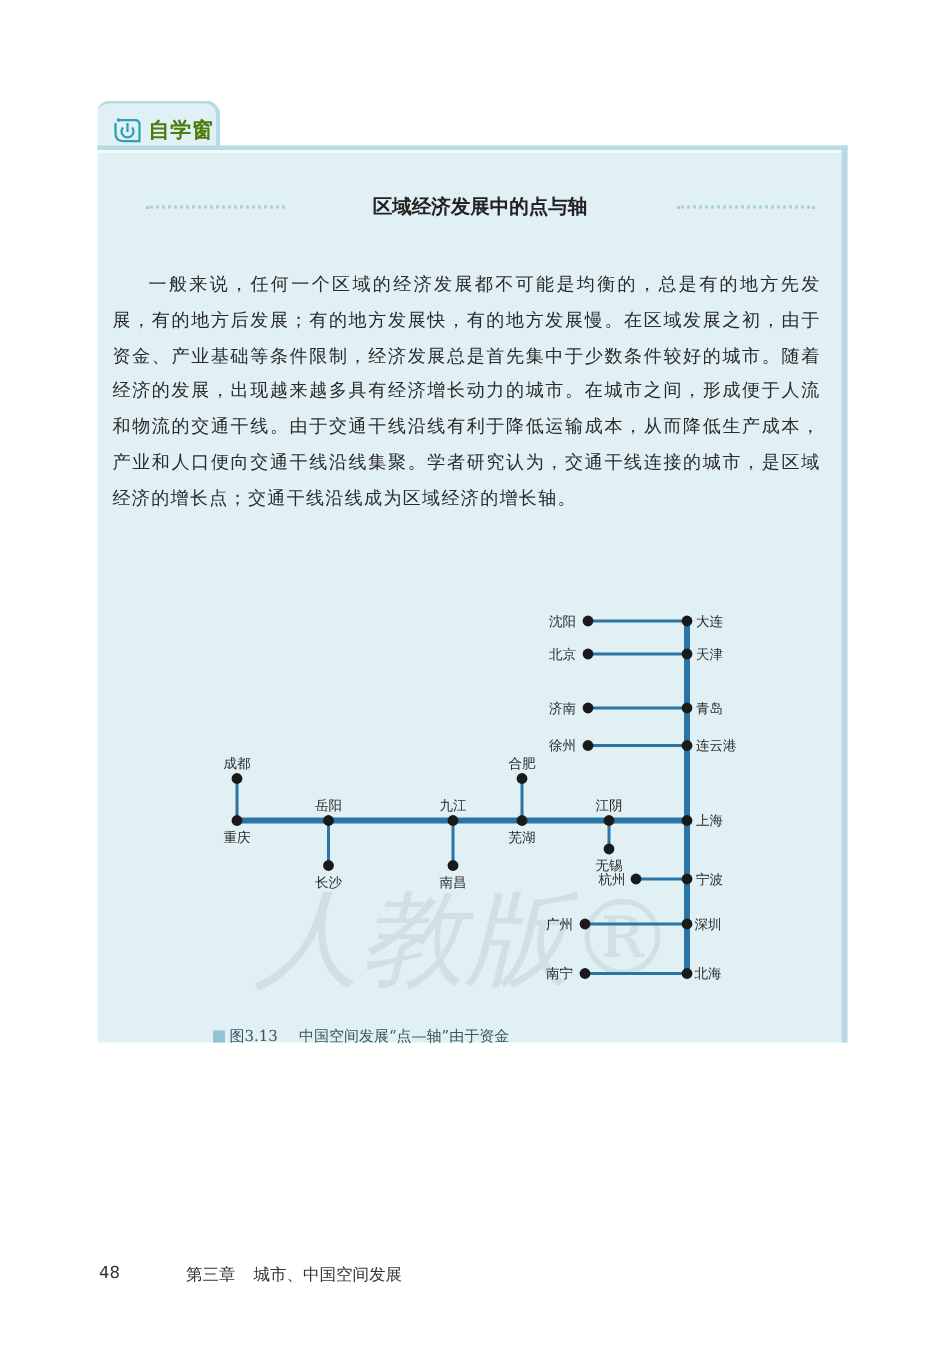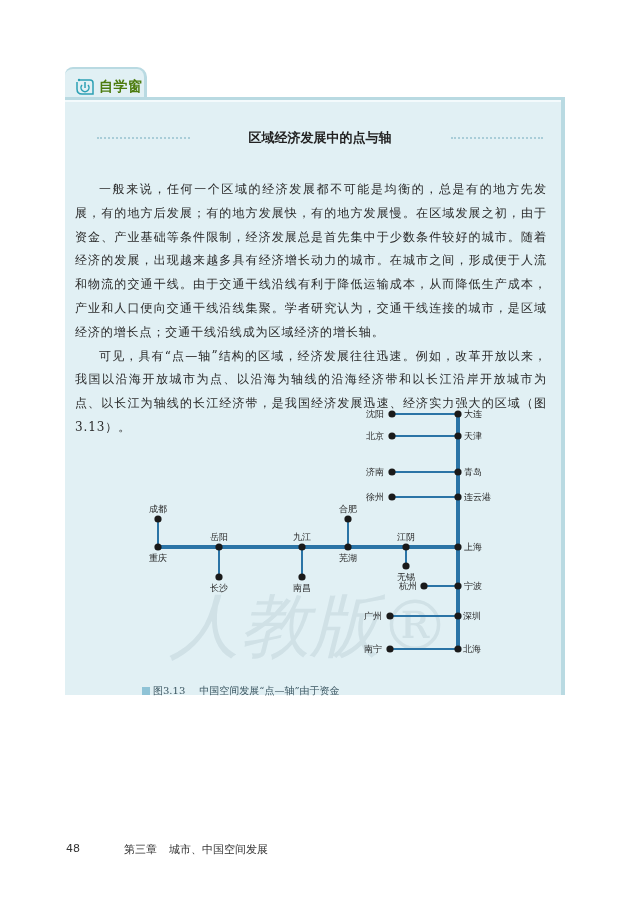--- a/index.html
+++ b/index.html
@@ -85,21 +85,20 @@
 <div class="tab-label">自学窗</div>
 
 <div class="title-row">
   <div class="dots"></div>
   <div class="section-title">区域经济发展中的点与轴</div>
   <div class="dots"></div>
 </div>
 
 <div class="body-text">
   <p>一般来说，任何一个区域的经济发展都不可能是均衡的，总是有的地方先发展，有的地方后发展；有的地方发展快，有的地方发展慢。在区域发展之初，由于资金、产业基础等条件限制，经济发展总是首先集中于少数条件较好的城市。随着经济的发展，出现越来越多具有经济增长动力的城市。在城市之间，形成便于人流和物流的交通干线。由于交通干线沿线有利于降低运输成本，从而降低生产成本，产业和人口便向交通干线沿线集聚。学者研究认为，交通干线连接的城市，是区域经济的增长点；交通干线沿线成为区域经济的增长轴。</p>
-  <p>可见，具有“点—轴”结构的区域，经济发展往往迅速。例如，改革开放以来，我国以沿海开放城市为点、以沿海为轴线的沿海经济带和以长江沿岸开放城市为点、以长江为轴线的长江经济带，是我国经济发展迅速、经济实力强大的区域（图3.13）。</p>
 </div>
 
 <svg class="diagram" viewBox="0 0 634 898">
 
   <text class="watermark" x="170" y="650">人教版®</text>
 
   <line x1="458" y1="414" x2="458" y2="649" stroke="#2b74a6" stroke-width="4"></line>
 
   <line x1="158" y1="547" x2="458" y2="547" stroke="#2b74a6" stroke-width="4"></line>
 

